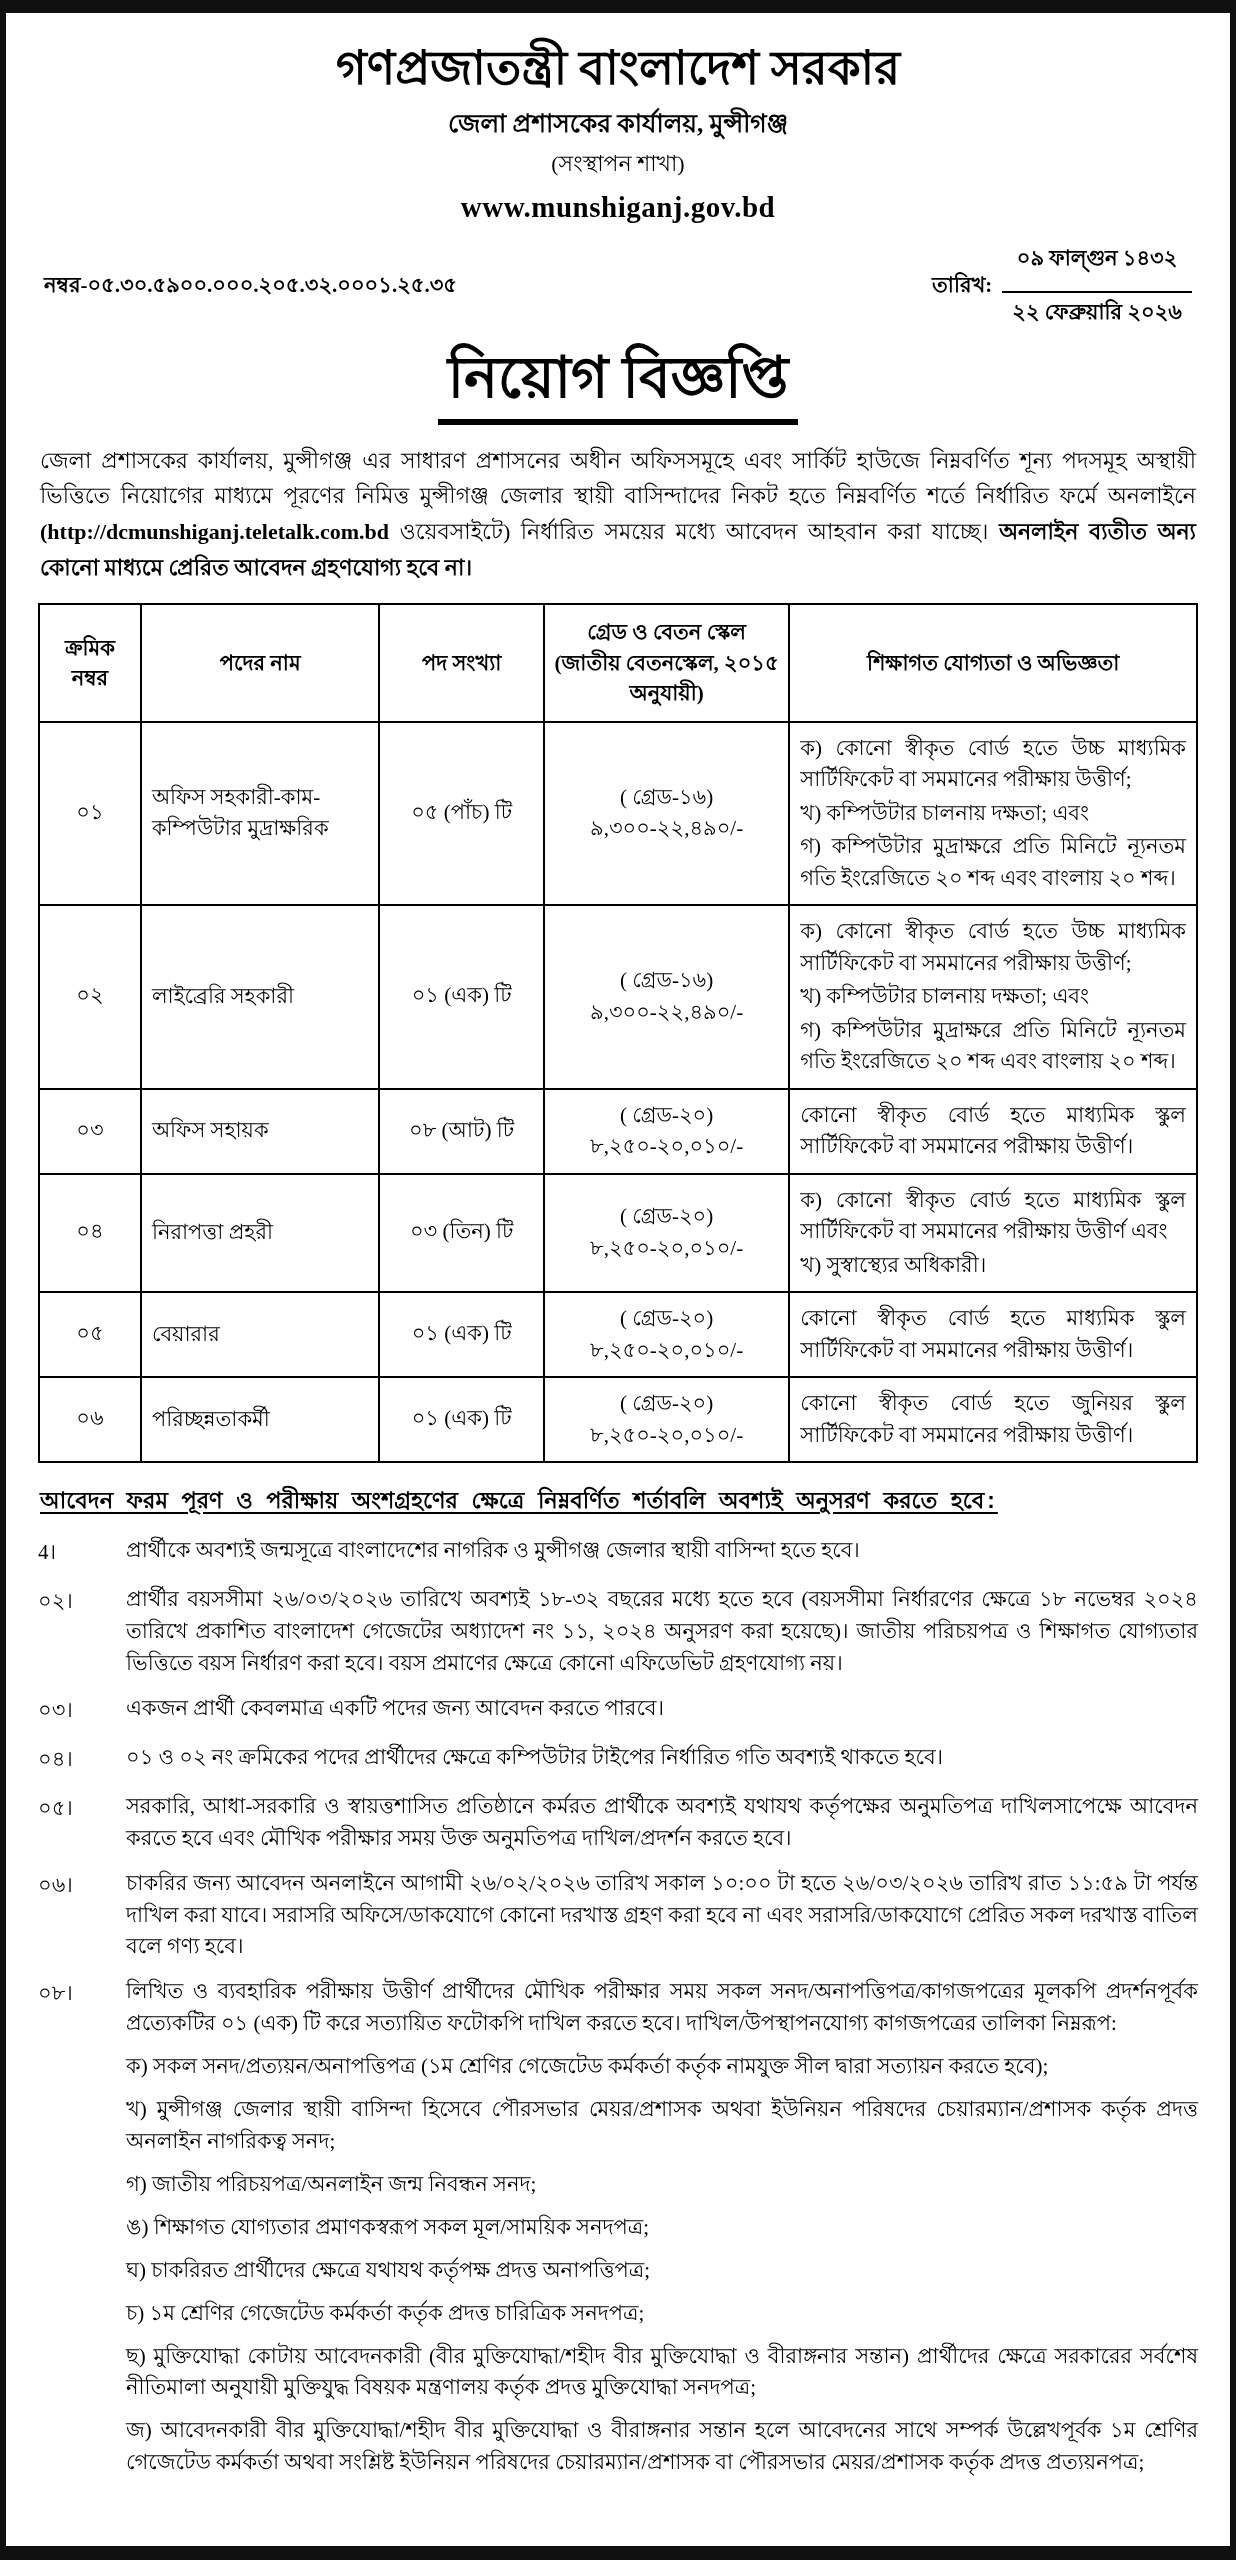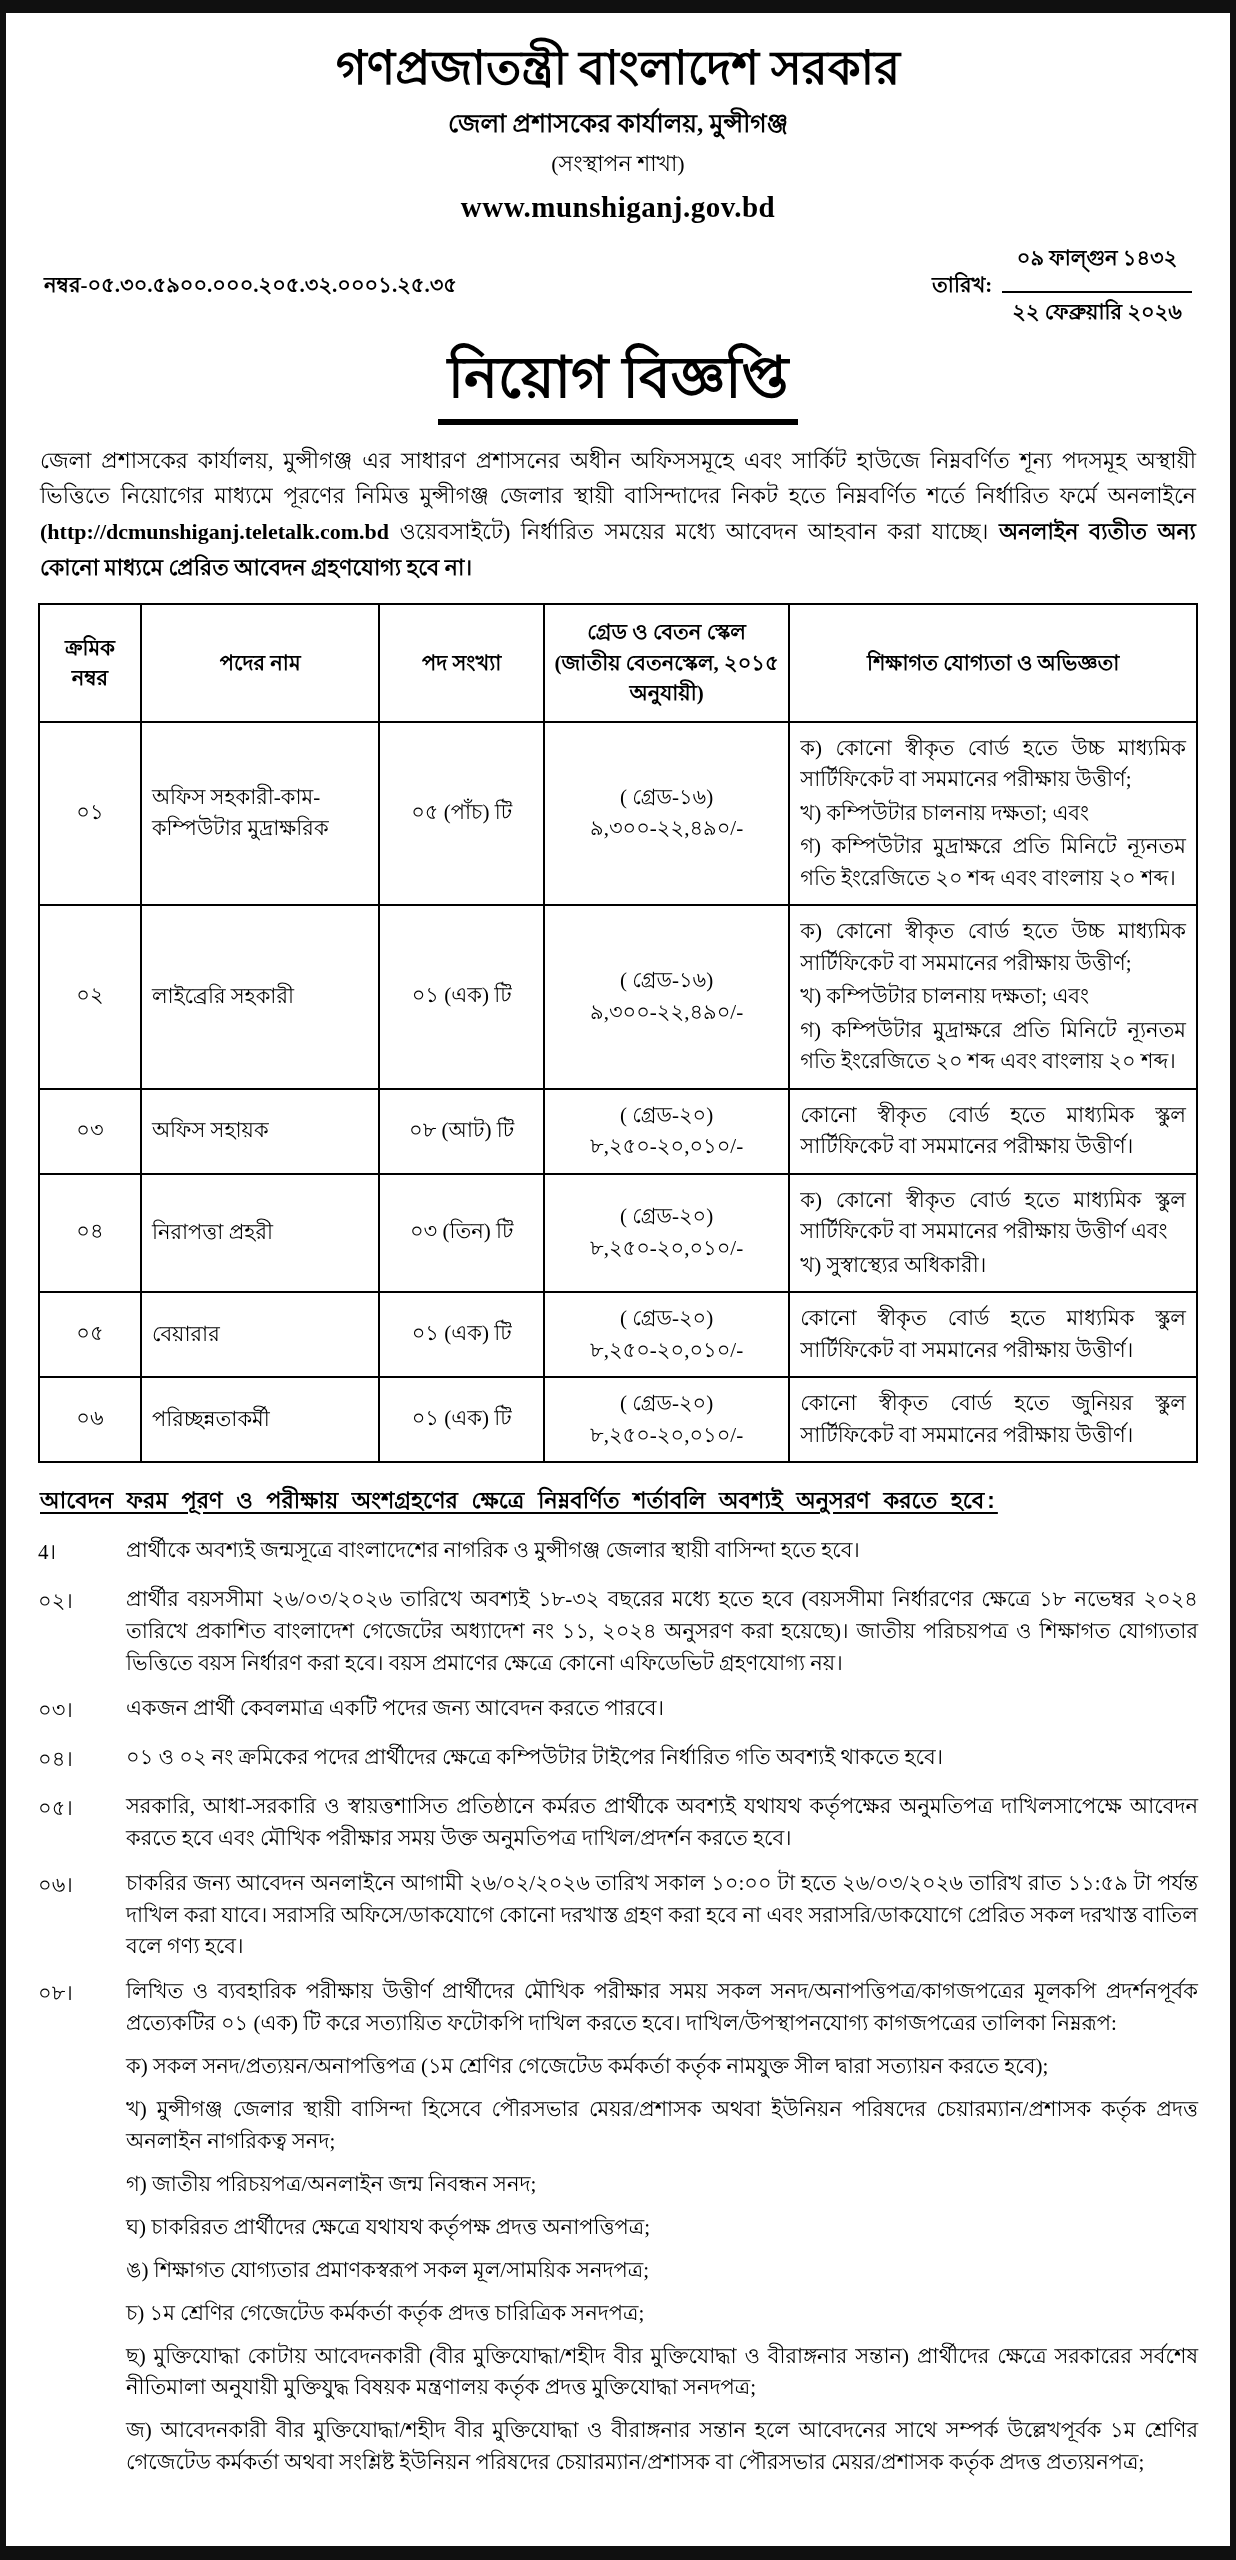--- a/index.html
+++ b/index.html
@@ -213,22 +213,22 @@
           <div class="cond-main">চাকরির জন্য আবেদন অনলাইনে আগামী ২৬/০২/২০২৬ তারিখ সকাল ১০:০০ টা হতে ২৬/০৩/২০২৬ তারিখ রাত ১১:৫৯ টা পর্যন্ত দাখিল করা যাবে। সরাসরি অফিসে/ডাকযোগে কোনো দরখাস্ত গ্রহণ করা হবে না এবং সরাসরি/ডাকযোগে প্রেরিত সকল দরখাস্ত বাতিল বলে গণ্য হবে।</div>
         </div>
       </div>
       <div class="cond">
         <div class="cond-no">০৮।</div>
         <div class="cond-body">
           <div class="cond-main">লিখিত ও ব্যবহারিক পরীক্ষায় উত্তীর্ণ প্রার্থীদের মৌখিক পরীক্ষার সময় সকল সনদ/অনাপত্তিপত্র/কাগজপত্রের মূলকপি প্রদর্শনপূর্বক প্রত্যেকটির ০১ (এক) টি করে সত্যায়িত ফটোকপি দাখিল করতে হবে। দাখিল/উপস্থাপনযোগ্য কাগজপত্রের তালিকা নিম্নরূপ:</div>
           <div class="cond-sub">ক) সকল সনদ/প্রত্যয়ন/অনাপত্তিপত্র (১ম শ্রেণির গেজেটেড কর্মকর্তা কর্তৃক নামযুক্ত সীল দ্বারা সত্যায়ন করতে হবে);</div>
           <div class="cond-sub">খ) মুন্সীগঞ্জ জেলার স্থায়ী বাসিন্দা হিসেবে পৌরসভার মেয়র/প্রশাসক অথবা ইউনিয়ন পরিষদের চেয়ারম্যান/প্রশাসক কর্তৃক প্রদত্ত অনলাইন নাগরিকত্ব সনদ;</div>
           <div class="cond-sub">গ) জাতীয় পরিচয়পত্র/অনলাইন জন্ম নিবন্ধন সনদ;</div>
+          <div class="cond-sub">ঙ) শিক্ষাগত যোগ্যতার প্রমাণকস্বরূপ সকল মূল/সাময়িক সনদপত্র;</div>
           <div class="cond-sub">ঘ) চাকরিরত প্রার্থীদের ক্ষেত্রে যথাযথ কর্তৃপক্ষ প্রদত্ত অনাপত্তিপত্র;</div>
-          <div class="cond-sub">ঙ) শিক্ষাগত যোগ্যতার প্রমাণকস্বরূপ সকল মূল/সাময়িক সনদপত্র;</div>
           <div class="cond-sub">চ) ১ম শ্রেণির গেজেটেড কর্মকর্তা কর্তৃক প্রদত্ত চারিত্রিক সনদপত্র;</div>
           <div class="cond-sub">ছ) মুক্তিযোদ্ধা কোটায় আবেদনকারী (বীর মুক্তিযোদ্ধা/শহীদ বীর মুক্তিযোদ্ধা ও বীরাঙ্গনার সন্তান) প্রার্থীদের ক্ষেত্রে সরকারের সর্বশেষ নীতিমালা অনুযায়ী মুক্তিযুদ্ধ বিষয়ক মন্ত্রণালয় কর্তৃক প্রদত্ত মুক্তিযোদ্ধা সনদপত্র;</div>
           <div class="cond-sub">জ) আবেদনকারী বীর মুক্তিযোদ্ধা/শহীদ বীর মুক্তিযোদ্ধা ও বীরাঙ্গনার সন্তান হলে আবেদনের সাথে সম্পর্ক উল্লেখপূর্বক ১ম শ্রেণির গেজেটেড কর্মকর্তা অথবা সংশ্লিষ্ট ইউনিয়ন পরিষদের চেয়ারম্যান/প্রশাসক বা পৌরসভার মেয়র/প্রশাসক কর্তৃক প্রদত্ত প্রত্যয়নপত্র;</div>
         </div>
       </div>
     </div>
 
 </div>
 
 </body></html>

